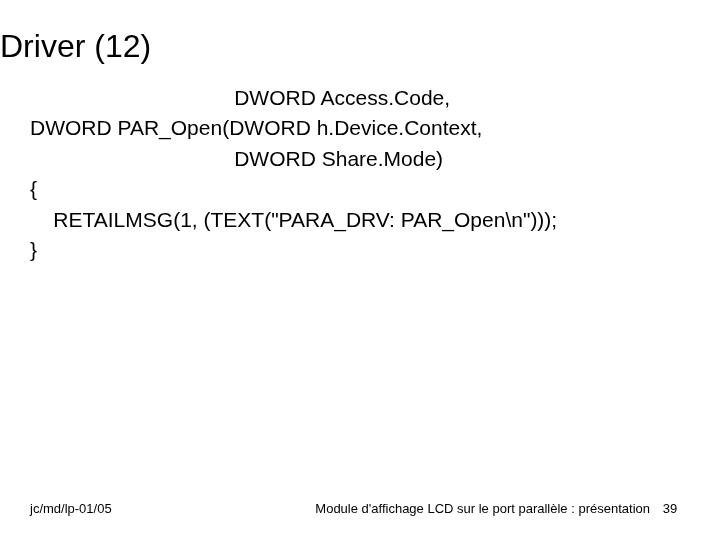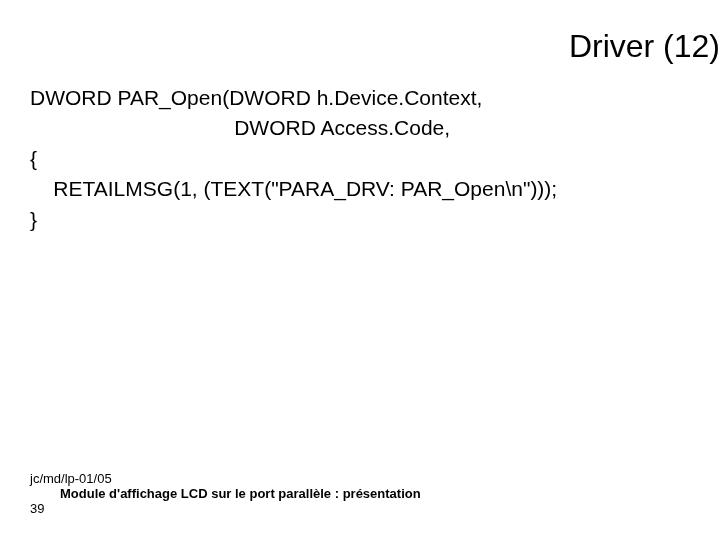--- a/index.html
+++ b/index.html
@@ -12,21 +12,21 @@
     color: #000;
     overflow: hidden;
   }
   .slide {
     position: relative;
     width: 720px;
     height: 540px;
     box-sizing: border-box;
   }
   .title {
-    text-align: right;
+    text-align: left;
     font-size: 32px;
     font-weight: 400;
     padding-top: 28px;
     padding-bottom: 18px;
   }
   .body {
     font-size: 21px;
     line-height: 1.45;
     padding-left: 30px;
     padding-right: 30px;
@@ -34,36 +34,36 @@
   .body .line { white-space: pre; }
   .footer {
     position: absolute;
     bottom: 24px;
     left: 0;
     right: 0;
     display: flex;
     align-items: baseline;
     font-size: 13px;
     padding: 0 30px;
-    flex-direction: column;
   }
   .footer-left { flex: 0 0 auto; min-width: 120px; }
-  .footer-center { flex: 1 1 auto; text-align: center; padding-left: 30px; font-weight: bold; }
-  .footer-right { flex: 0 0 auto; min-width: 40px; text-align: left; }
+  .footer-center { flex: 1 1 auto; text-align: right; padding-left: 30px; }
+  .footer-right { flex: 0 0 auto; min-width: 40px; text-align: center; }
 </style>
 </head>
 <body>
 
 <div class="slide">
 
   <div class="title">Driver (12)</div>
 
   <div class="body">
+    <div class="line">                                   DWORD Access.Code,</div>
     <div class="line">DWORD PAR_Open(DWORD h.Device.Context,</div>
-    <div class="line">                                   DWORD Access.Code,</div>
+    <div class="line">                                   DWORD Share.Mode)</div>
     <div class="line">{</div>
     <div class="line">    RETAILMSG(1, (TEXT("PARA_DRV: PAR_Open\n")));</div>
     <div class="line"></div>
     <div class="line">}</div>
   </div>
 
   <div class="footer">
     <div class="footer-left">jc/md/lp-01/05</div>
     <div class="footer-center">Module d'affichage LCD sur le port parallèle : présentation</div>
     <div class="footer-right">39</div>

